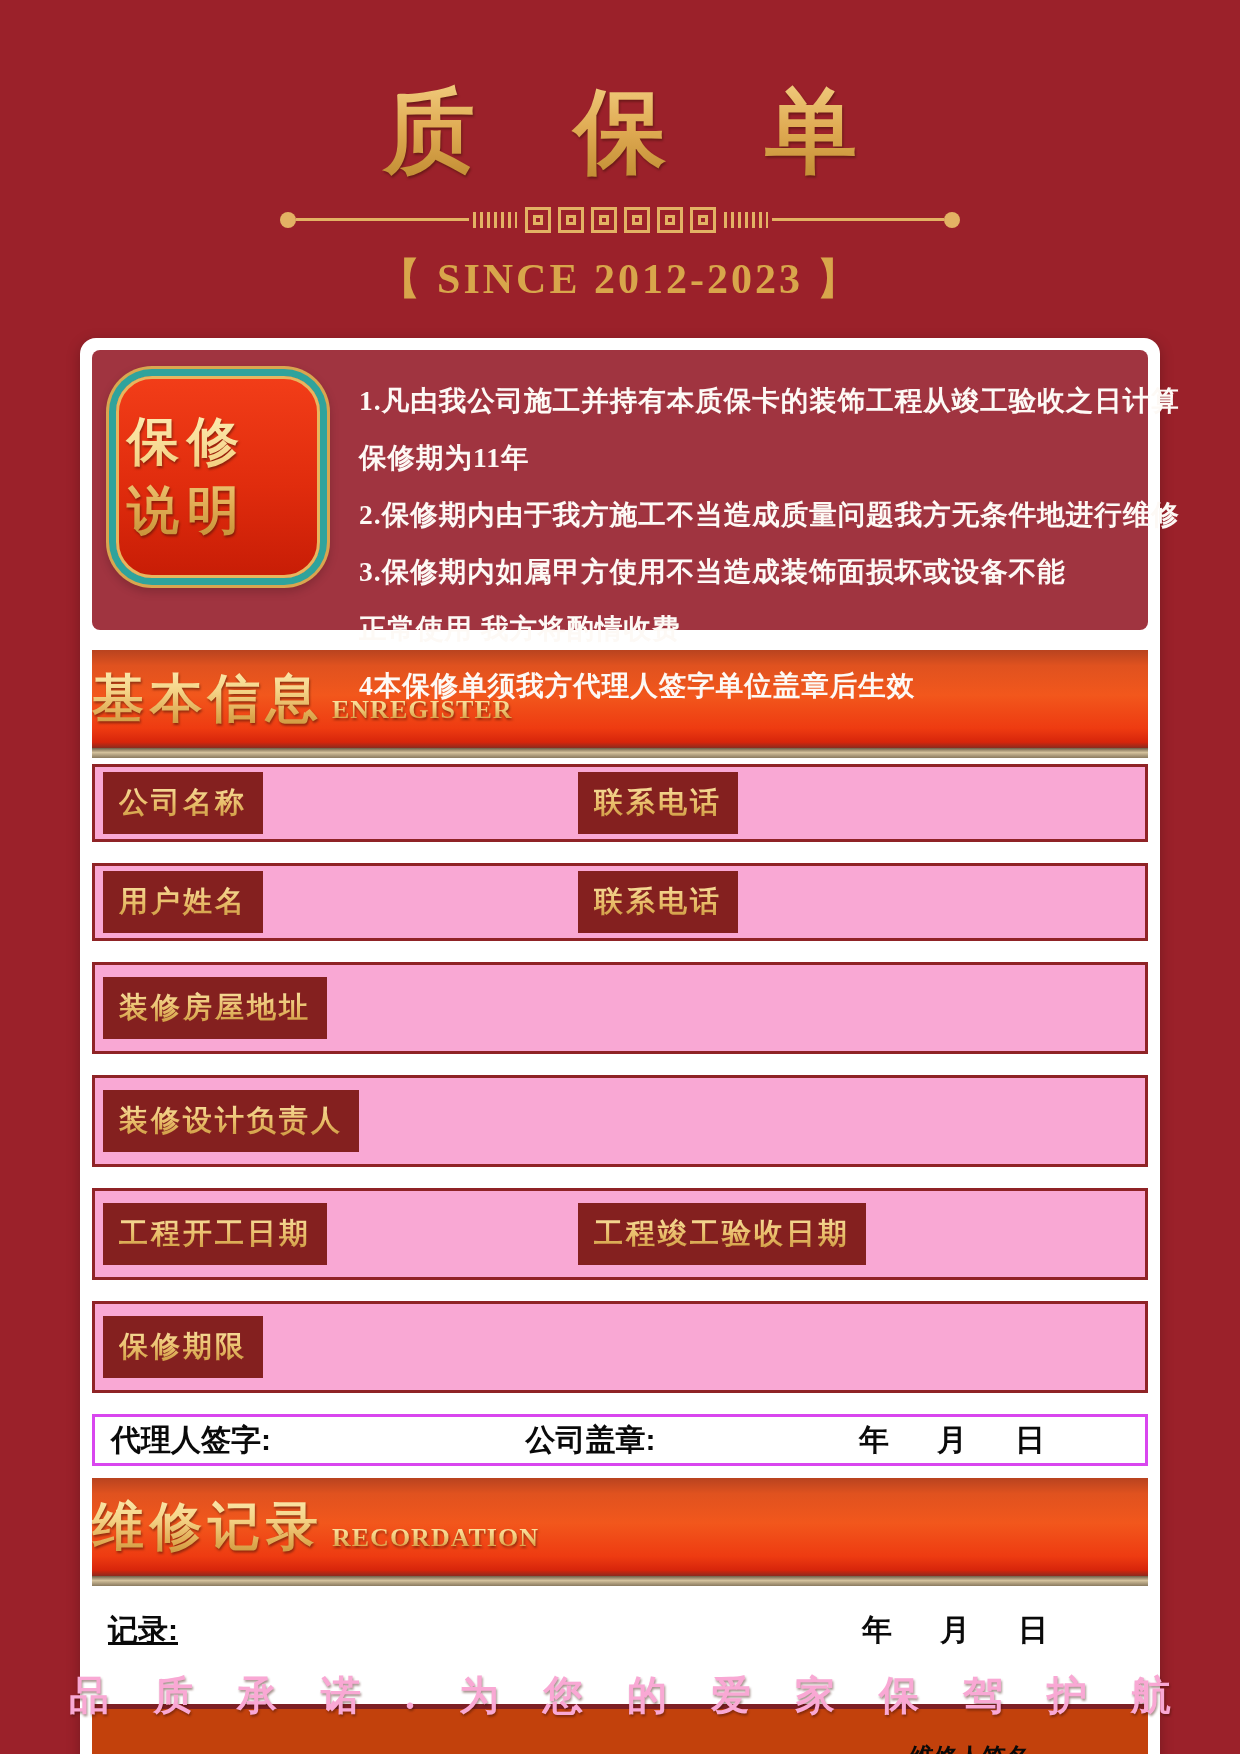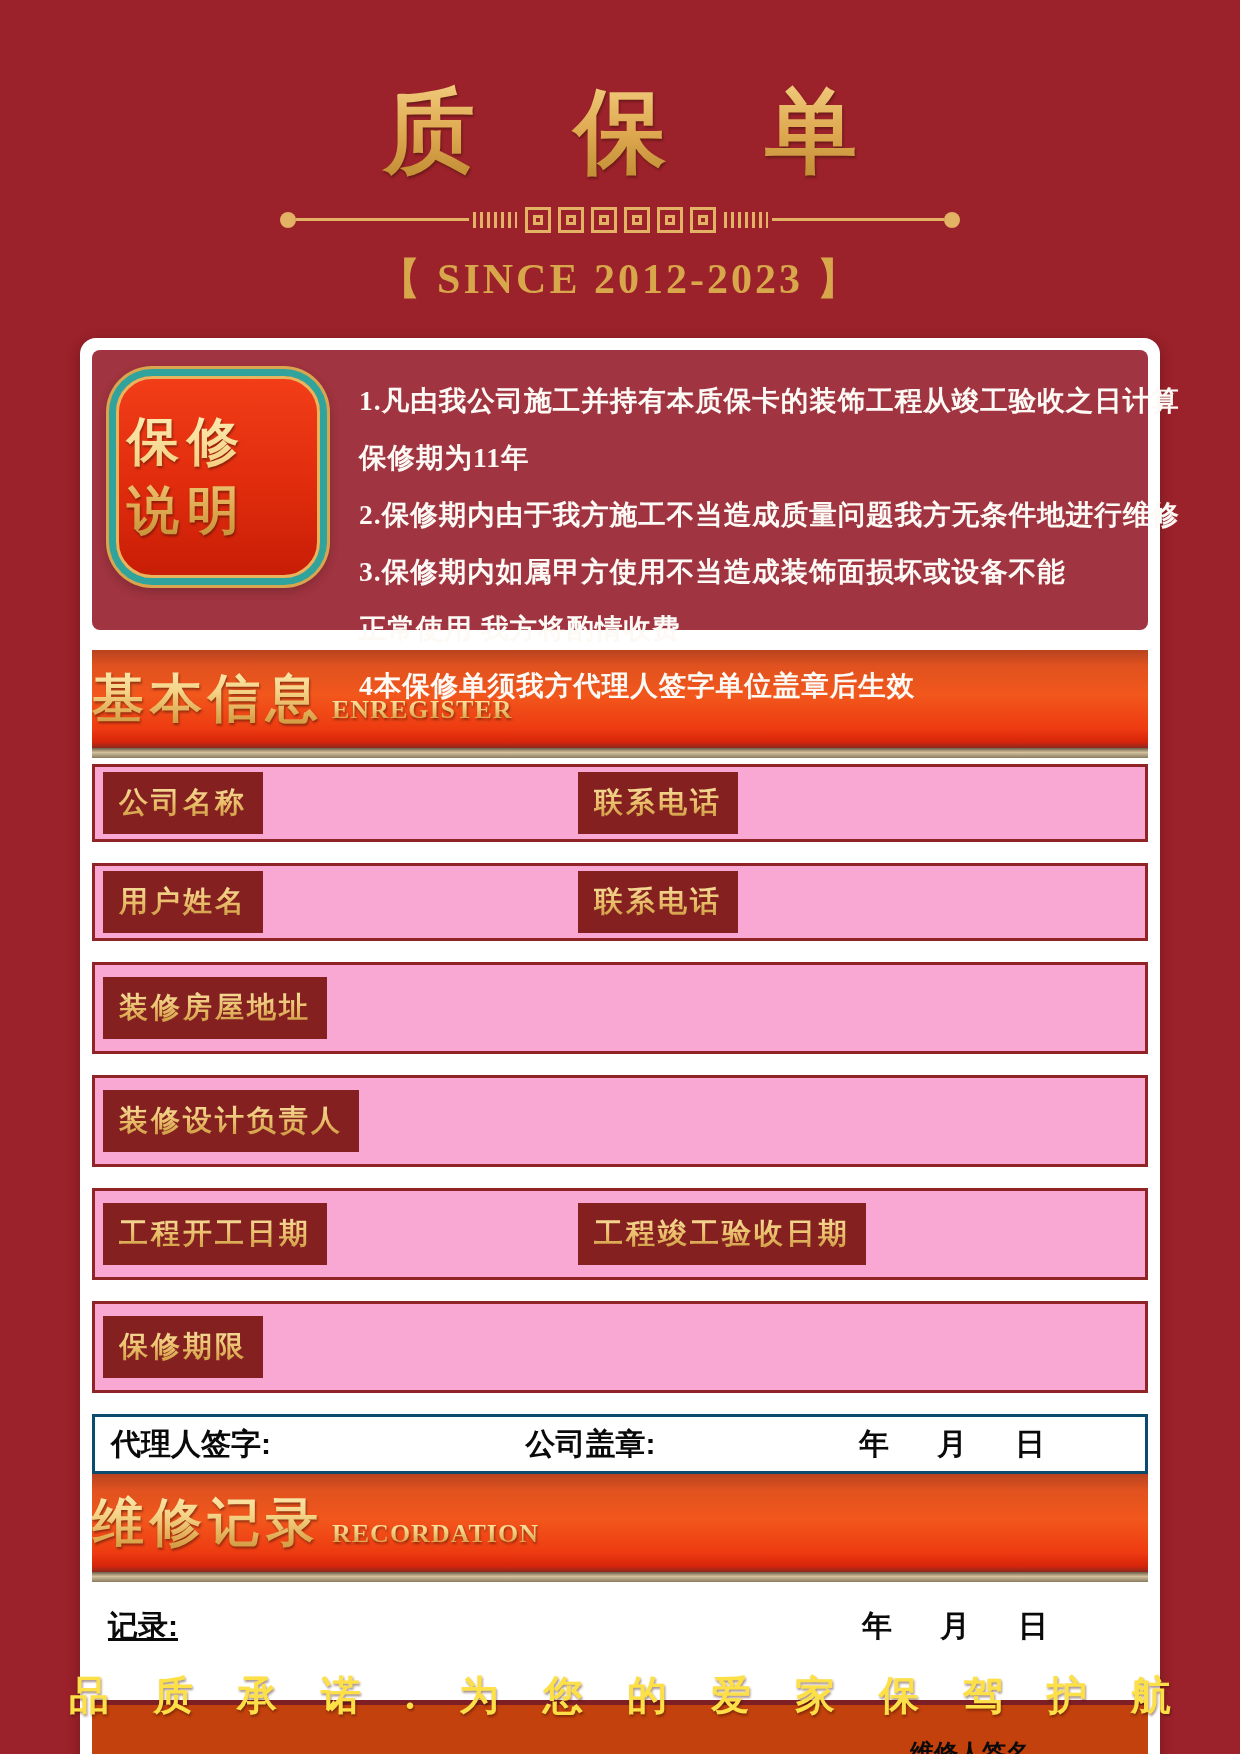--- a/index.html
+++ b/index.html
@@ -89,22 +89,22 @@
     font-size:29px;font-weight:700;letter-spacing:3px;
     padding:11px 16px;white-space:nowrap;
   }
   .chip.c2{left:46%;}
   .chip .goldin{
     background:linear-gradient(180deg,#f7dd9b 0%,#e9bd6a 55%,#cf9c44 100%);
     -webkit-background-clip:text;background-clip:text;-webkit-text-fill-color:transparent;color:#e7ba66;
   }
   
   .signrow{
-    position:relative;border:3px solid #0c4a6e;background:#fff;height:60px;
-    display:flex;align-items:center;box-sizing:border-box;margin-bottom:0;
+    position:relative;border:3px solid #d946ef;background:#fff;height:52px;
+    display:flex;align-items:center;box-sizing:border-box;margin-bottom:12px;
     font-family:"Liberation Sans","DejaVu Sans",sans-serif;font-weight:700;
     font-size:30px;color:#0a0a0a;
   }
   .signrow .agent{margin-left:16px;}
   .signrow .seal{position:absolute;left:41%;}
   .dateset{position:absolute;right:100px;display:flex;gap:48px;}
   
   .recArea{
     position:relative;height:112px;background:#fff;
     font-family:"Liberation Sans","DejaVu Sans",sans-serif;font-weight:700;
@@ -115,21 +115,21 @@
   .redline{height:5px;background:#7d1f24;}
   .signerArea{
     position:relative;height:100px;background:#c2410c;
     font-family:"Liberation Sans","DejaVu Sans",sans-serif;font-weight:700;
     font-size:24px;color:#0a0a0a;
   }
   .signerArea span{position:absolute;right:118px;top:32px;}
   
   .footer{
     position:absolute;left:0;right:0;top:1668px;text-align:center;
-    font-size:40px;font-weight:700;color:#fde047;
+    font-size:40px;font-weight:700;color:#f9a8d4;
     letter-spacing:44px;padding-left:44px;
     filter:drop-shadow(1px 2px 1px rgba(60,15,5,.45));
   }
 </style>
 </head>
 <body>
 
 <div class="hdr">
   <h1 class="title goldtext">质 保 单</h1>
   <div class="divider">

